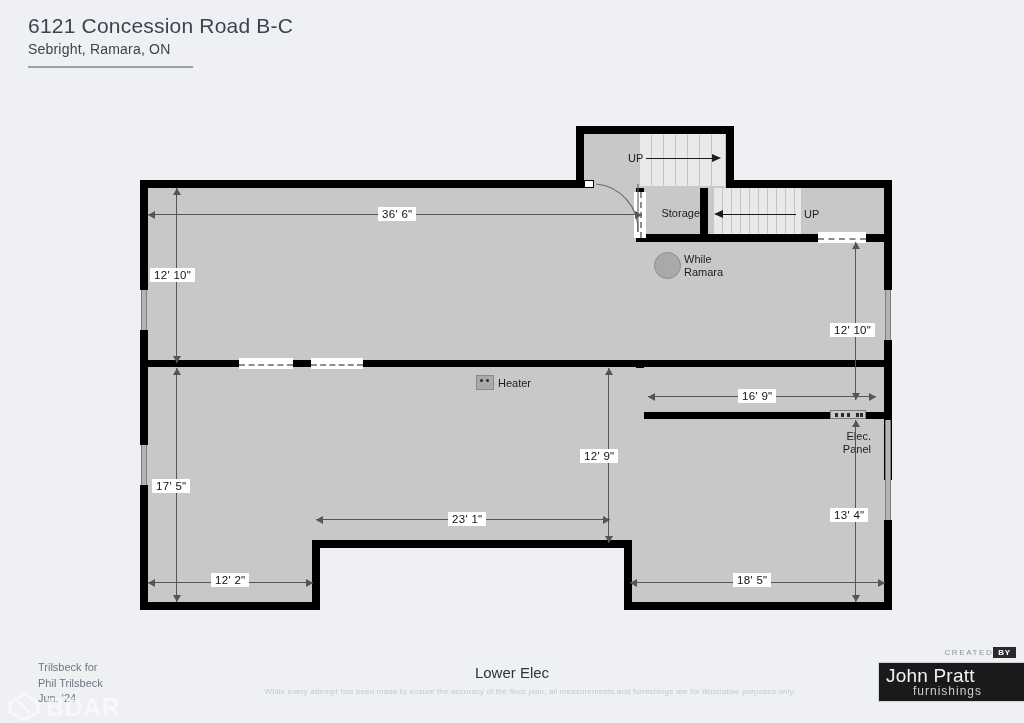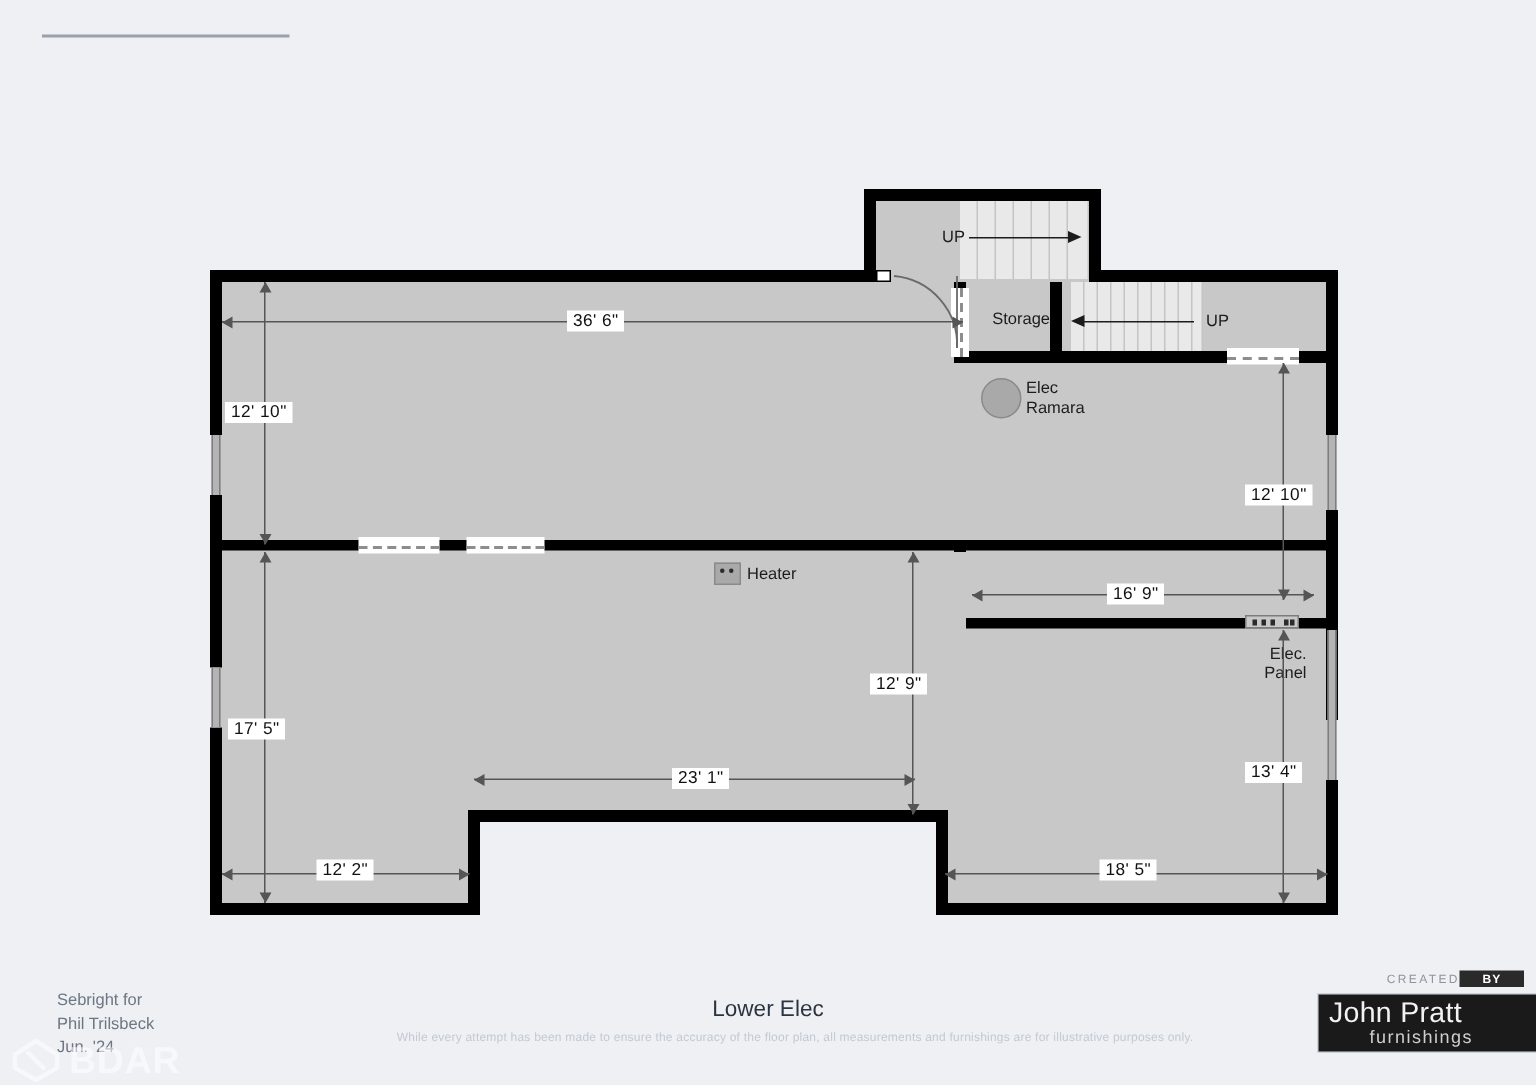--- a/index.html
+++ b/index.html
@@ -229,21 +229,21 @@
     position: absolute;
     right: 2px;
     top: -4px;
     font-size: 8px;
     letter-spacing: 1.6px;
     color: #8d939d;
   }
   #logo-created b {
     background: #2a2a2a;
     color: #fff;
-    padding: 1px 15px;
+    padding: 1px 5px;
     font-weight: 700;
     letter-spacing: 0.8px;
   }
   #logo-box {
     position: absolute;
     top: 10px;
     left: 6px;
     width: 147px;
     height: 40px;
     background: #1a1a1a;
@@ -282,20 +282,22 @@
     font-size: 25px;
     font-weight: 700;
     color: #ffffff;
     letter-spacing: 0.5px;
   }
 </style>
 </head>
 <body>
 
 <div id="header">
+  <div id="addr-line1">6121 Concession Road B-C</div>
+  <div id="addr-line2">Sebright, Ramara, ON</div>
   <div id="header-rule"></div>
 </div>
 
 <div id="plan">
 
   <div class="floor" style="left:576px; top:132px; width:152px; height:56px;"></div>
   <div class="floor" style="left:144px; top:184px; width:744px; height:180px;"></div>
   <div class="floor" style="left:144px; top:362px; width:744px; height:248px;"></div>
   <div class="floor" style="left:640px; top:362px; width:248px; height:56px;"></div>
 
@@ -373,21 +375,21 @@
   <div class="door-open h" style="left:818px; top:232px; width:48px; height:11px;"></div>
 
   <svg class="door-swing" style="left:588px; top:182px;" width="56" height="58" viewBox="0 0 56 58">
     <path d="M 8 2 A 46 46 0 0 1 50 50" fill="none" stroke="#6a6a6a" stroke-width="1.2"></path>
     <line x1="50" y1="2" x2="50" y2="50" stroke="#6a6a6a" stroke-width="1.2"></line>
   </svg>
   <div class="wall" style="left:584px; top:180px; width:10px; height:8px; background:#ffffff; border:1px solid #000;"></div>
 
   <div class="water-heater" style="left:654px; top:252px;"></div>
   <div class="room-label" style="left:684px; top:253px; text-align:left;">
-    <span>Elec</span><br>
+    <span>While</span><br>
     <span>Ramara</span>
   </div>
 
   <div class="furnace-icon" style="left:476px; top:375px;">
     <span class="dot" style="left:3px;"></span>
     <span class="dot" style="left:9px;"></span>
   </div>
   <div class="room-label" style="left:498px; top:377px; text-align:left;">Heater</div>
 
   <div class="elec-panel-icon" style="left:830px; top:410px;">
@@ -430,21 +432,21 @@
 
   <div class="dim-h" style="left:148px; top:582px; width:165px;"></div>
   <div class="dim-text" style="left:211px; top:573px;">12' 2"</div>
 
   <div class="dim-h" style="left:630px; top:582px; width:255px;"></div>
   <div class="dim-text" style="left:733px; top:573px;">18' 5"</div>
 
 </div>
 
 <div id="prepared">
-  <div>Sebright for</div>
+  <div>Trilsbeck for</div>
   <div>Phil Trilsbeck</div>
   <div>Jun. '24</div>
 </div>
 
 <div id="floor-title">Lower Elec</div>
 <div id="disclaimer">While every attempt has been made to ensure the accuracy of the floor plan, all measurements and furnishings are for illustrative purposes only.</div>
 
 <div id="logo">
   <div id="logo-created">
     <span>CREATED</span><b>BY</b>

